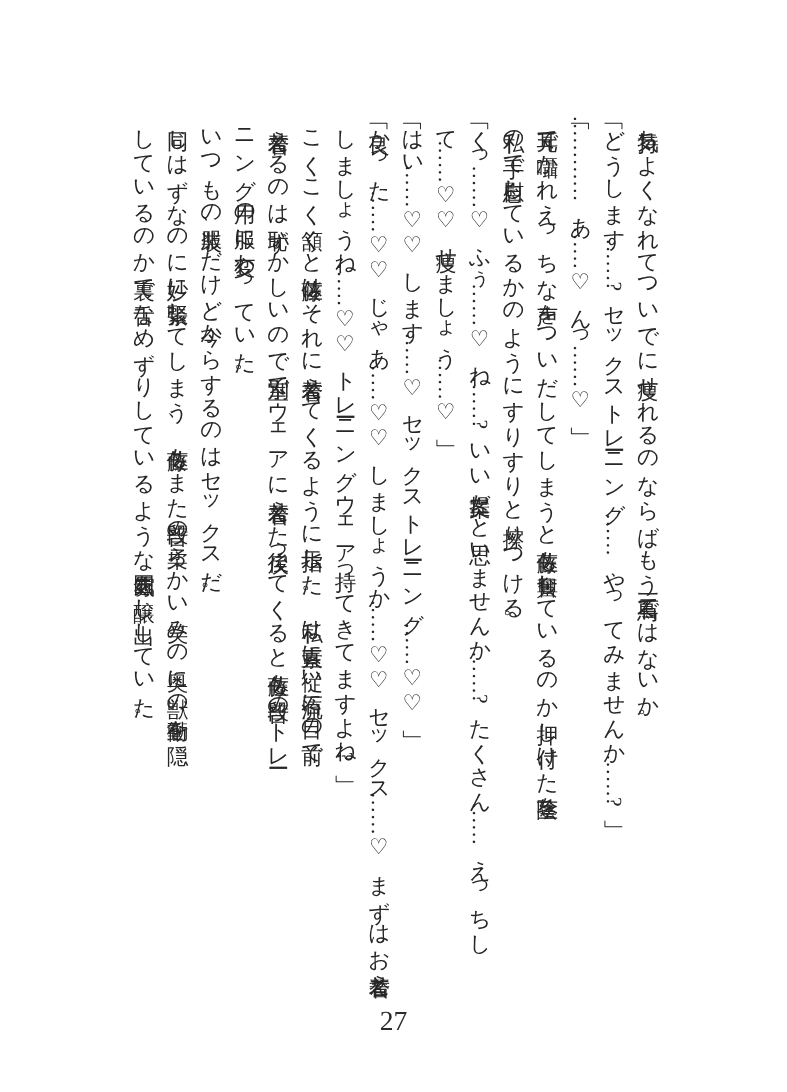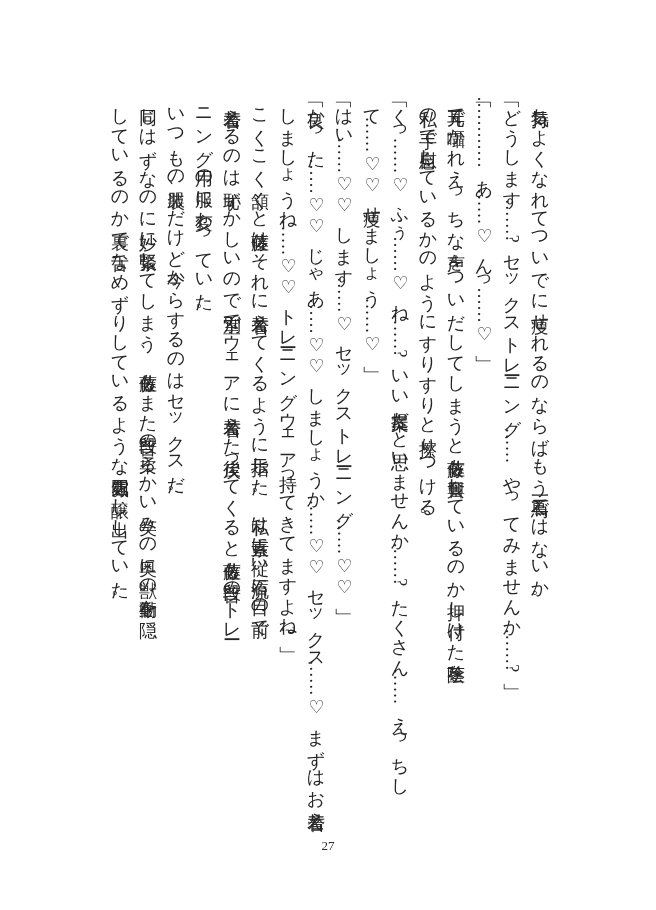--- a/index.html
+++ b/index.html
@@ -30,21 +30,21 @@
   .tline {
     margin: 0;
     white-space: pre-wrap;
   }
   .page-number {
     position: absolute;
     left: 0;
     right: 0;
     top: 838px;
     text-align: center;
-    font-size: 13px;
+    font-size: 23px;
     color: #2b2b2b;
   }
 </style>
 </head>
 <body>
 
 <div class="page">
   <div class="text-block">
       <div class="tline">気持ちよくなれてついでに痩せれるのならばもう一石二鳥ではないか。</div>
       <div class="tline">「どうします……?セックストレーニング……やってみませんか……?」</div>

